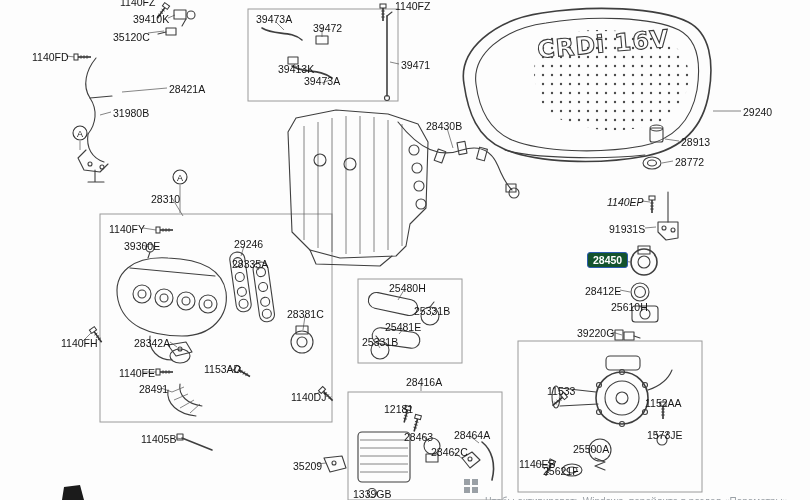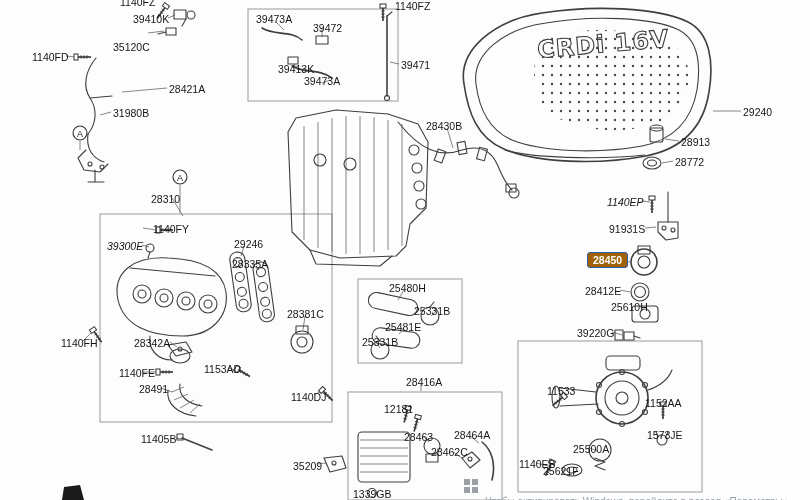--- a/index.html
+++ b/index.html
@@ -281,49 +281,49 @@
       <circle cx="180" cy="177" r="7" fill="#fff" stroke="#333" stroke-width="1.1"></circle>
       <text class="refmark" x="180" y="180.5" text-anchor="middle">A</text>
     </g>
 
     <path id="corner-glyph" d="M64,487 L80,485 L84,500 L62,500 Z" fill="#1b1b1b"></path>
   </svg>
 
   <div id="labels-layer">
       <div class="part-label" style="left: 120px; top: -4px;">1140FZ</div>
       <div class="part-label" style="left: 133px; top: 13px;">39410K</div>
-      <div class="part-label" style="left: 113px; top: 41px;">35120C</div>
+      <div class="part-label" style="left: 113px; top: 31px;">35120C</div>
       <div class="part-label" style="left: 32px; top: 51px;">1140FD</div>
       <div class="part-label" style="left: 169px; top: 83px;">28421A</div>
       <div class="part-label" style="left: 113px; top: 107px;">31980B</div>
       <div class="part-label" style="left: 256px; top: 13px;">39473A</div>
       <div class="part-label" style="left: 313px; top: 22px;">39472</div>
       <div class="part-label" style="left: 278px; top: 63px;">39413K</div>
       <div class="part-label" style="left: 304px; top: 75px;">39473A</div>
       <div class="part-label" style="left: 401px; top: 59px;">39471</div>
       <div class="part-label" style="left: 395px; top: 0px;">1140FZ</div>
       <div class="part-label" style="left: 426px; top: 120px;">28430B</div>
       <div class="part-label" style="left: 743px; top: 106px;">29240</div>
       <div class="part-label" style="left: 681px; top: 136px;">28913</div>
       <div class="part-label" style="left: 675px; top: 156px;">28772</div>
       <div class="part-label" style="left: 607px; top: 196px; font-style: italic;">1140EP</div>
       <div class="part-label" style="left: 609px; top: 223px;">91931S</div>
-      <div class="part-label highlight" style="left: 591px; top: 255px; background: #a16207; color: rgb(255, 255, 255);">28450</div>
+      <div class="part-label highlight" style="left: 591px; top: 255px; background: #14532d; color: rgb(255, 255, 255);">28450</div>
       <div class="part-label" style="left: 585px; top: 285px;">28412E</div>
       <div class="part-label" style="left: 611px; top: 301px;">25610H</div>
       <div class="part-label" style="left: 577px; top: 327px;">39220G</div>
       <div class="part-label" style="left: 547px; top: 385px;">11533</div>
       <div class="part-label" style="left: 645px; top: 397px;">1152AA</div>
       <div class="part-label" style="left: 647px; top: 429px;">1573JE</div>
       <div class="part-label" style="left: 573px; top: 443px;">25500A</div>
       <div class="part-label" style="left: 543px; top: 465px;">25621F</div>
       <div class="part-label" style="left: 519px; top: 458px;">1140EB</div>
       <div class="part-label" style="left: 151px; top: 193px;">28310</div>
-      <div class="part-label" style="left: 109px; top: 223px; margin-left: 44px;">1140FY</div>
-      <div class="part-label" style="left: 107px; top: 240px; font-style: italic;">39300E</div>
+      <div class="part-label" style="left: 109px; top: 223px;">1140FY</div>
+      <div class="part-label" style="left: 124px; top: 240px;">39300E</div>
       <div class="part-label" style="left: 234px; top: 238px;">29246</div>
       <div class="part-label" style="left: 232px; top: 258px;">28335A</div>
       <div class="part-label" style="left: 287px; top: 308px;">28381C</div>
       <div class="part-label" style="left: 134px; top: 337px;">28342A</div>
       <div class="part-label" style="left: 119px; top: 367px;">1140FE</div>
       <div class="part-label" style="left: 139px; top: 383px;">28491</div>
       <div class="part-label" style="left: 204px; top: 363px;">1153AD</div>
       <div class="part-label" style="left: 291px; top: 391px;">1140DJ</div>
       <div class="part-label" style="left: 61px; top: 337px;">1140FH</div>
       <div class="part-label" style="left: 141px; top: 433px;">11405B</div>

